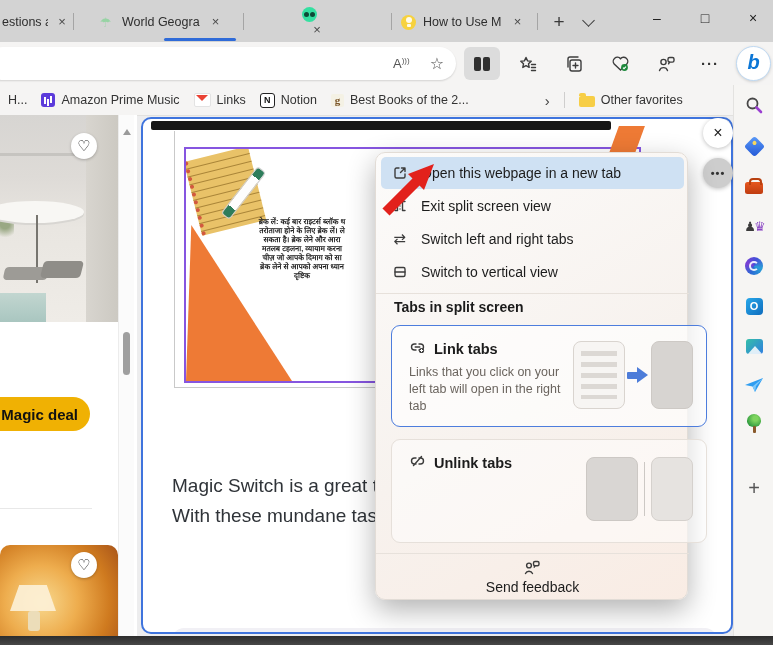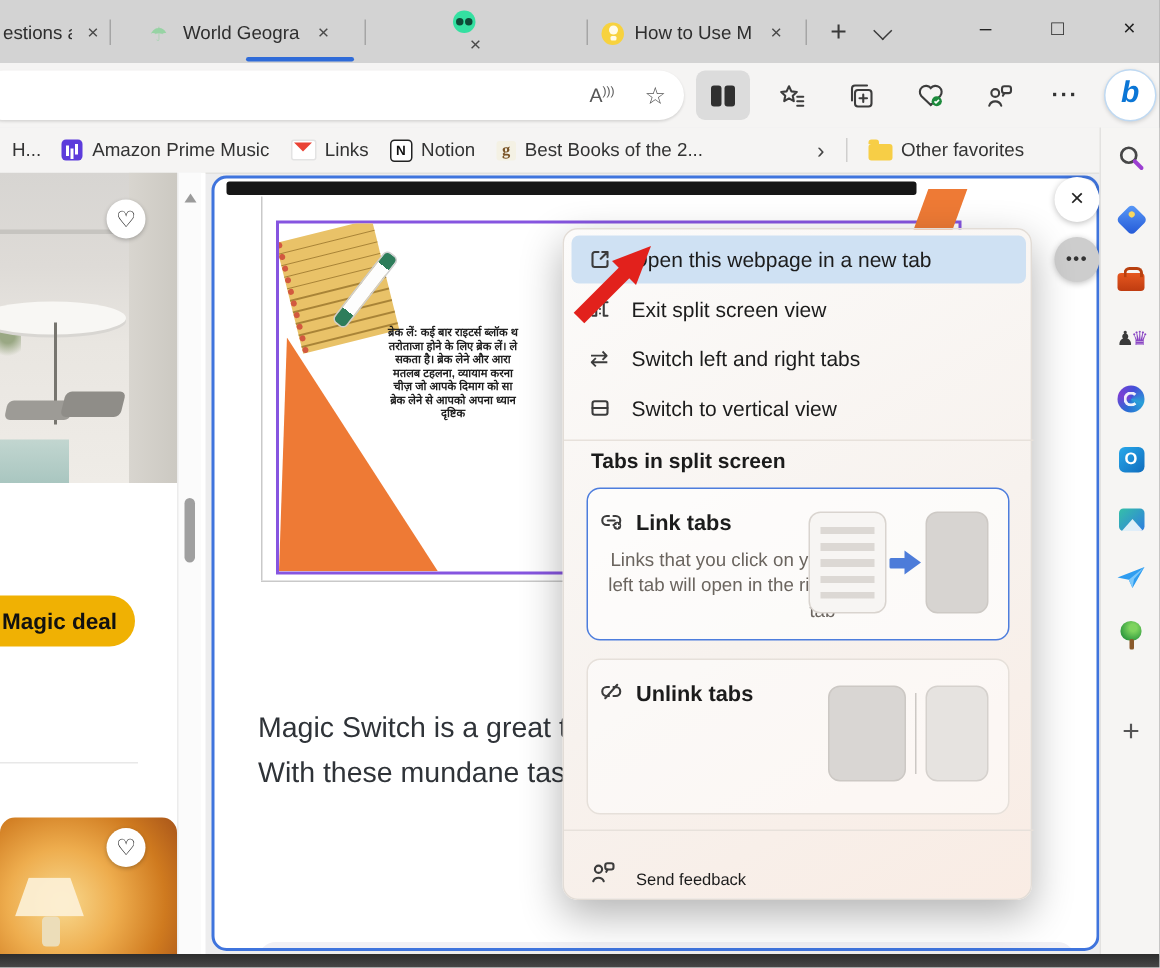--- a/index.html
+++ b/index.html
@@ -101,37 +101,37 @@
 
   
   .menu{position:absolute;left:375px;top:152px;width:313px;height:448px;border-radius:10px;
         background:linear-gradient(150deg,#fcfbfa 0%,#f7f2ee 55%,#f9ece4 100%);
         border:1px solid #e2dcd6;box-shadow:0 10px 28px rgba(0,0,0,.3);box-sizing:border-box;}
   .menu-item{position:absolute;left:5px;width:303px;height:32px;display:flex;align-items:center;border-radius:5px;font-size:14px;color:#1c1c1c;}
   .menu-item .mi-icon{margin:0 13px 0 10px;width:17px;height:17px;display:flex;align-items:center;justify-content:center;color:#3c3c3c;flex:0 0 auto;}
   .mi-hl{background:#cfe1f3;}
   .menu-div{position:absolute;left:0;width:313px;height:1px;background:#e7e1db;}
   .menu-header{position:absolute;left:18px;top:146px;font-size:14px;font-weight:bold;color:#1b1b1b;}
-  .split-card{position:absolute;left:15px;width:282px;border-radius:9px;box-sizing:border-box;padding:13px 7px;text-align:right;}
+  .split-card{position:absolute;left:15px;width:316px;border-radius:9px;box-sizing:border-box;padding:13px 17px;}
   .card-link{top:172px;height:102px;border:1.5px solid #4d7ddd;background:rgba(255,255,255,.66);}
   .card-unlink{top:286px;height:104px;border:1px solid #e6e0da;background:rgba(255,255,255,.5);}
   .card-title{display:flex;align-items:center;gap:8px;font-size:14.5px;font-weight:bold;color:#1c1c1c;}
   .card-desc{margin-top:6px;width:158px;font-size:12.5px;line-height:17px;color:#6b655f;}
   .illus{position:absolute;right:13px;top:15px;display:flex;align-items:center;}
   .panelA{width:50px;height:66px;border:1.5px solid #d9d4cf;border-radius:8px;background:#f7f5f3;position:relative;}
   .panelA::before{content:"";position:absolute;left:7px;right:7px;top:9px;height:48px;
                   background:repeating-linear-gradient(180deg,#dcd8d4 0 5px,rgba(0,0,0,0) 5px 11px);}
   .panelB{width:40px;height:66px;border:1.5px solid #cdc9c5;border-radius:8px;background:#d7d4d1;}
   .link-arrow{position:relative;width:22px;height:20px;margin:0 2px;}
   .link-arrow::before{content:"";position:absolute;left:0;top:7px;width:11px;height:7px;background:#4d7cd9;border-radius:1px;}
   .link-arrow::after{content:"";position:absolute;left:10px;top:2px;border-top:8px solid transparent;border-bottom:8px solid transparent;border-left:11px solid #4d7cd9;}
   .panelC{width:50px;height:62px;border-radius:8px;background:#d9d6d3;border:1.5px solid #ccc8c4;}
   .panelD{width:40px;height:62px;border-radius:8px;background:#e6e3e0;border:1.5px solid #d5d1cd;}
   .unlink-gap{width:1.5px;height:54px;background:#ccc8c4;margin:0 6px;}
-  .feedback-row{position:absolute;left:5px;top:406px;width:303px;height:34px;display:flex;align-items:flex-end;border-radius:5px;font-size:11px;color:#1c1c1c;}
+  .feedback-row{position:absolute;left:5px;top:406px;width:303px;height:34px;display:flex;align-items:center;border-radius:5px;font-size:14px;color:#1c1c1c;flex-direction:column;}
   .feedback-row .mi-icon{margin:0 13px 0 12px;}
 
   
   .red-arrow{position:absolute;left:376px;top:158px;width:64px;height:62px;z-index:50;}
 
   
   .sidebar{position:absolute;left:733px;top:85px;width:40px;height:552px;background:#f6f5f3;border-left:1px solid #e3e2e0;}
   .sb-item{position:absolute;left:8px;width:24px;height:24px;display:flex;align-items:center;justify-content:center;}
   .ic-tag{width:15px;height:15px;border-radius:3px;background:linear-gradient(135deg,#5b9bf8,#2257d6);transform:rotate(45deg);position:relative;}
   .ic-tag::before{content:"";position:absolute;left:3px;top:3px;width:4px;height:4px;border-radius:50%;background:#f7d75e;}

